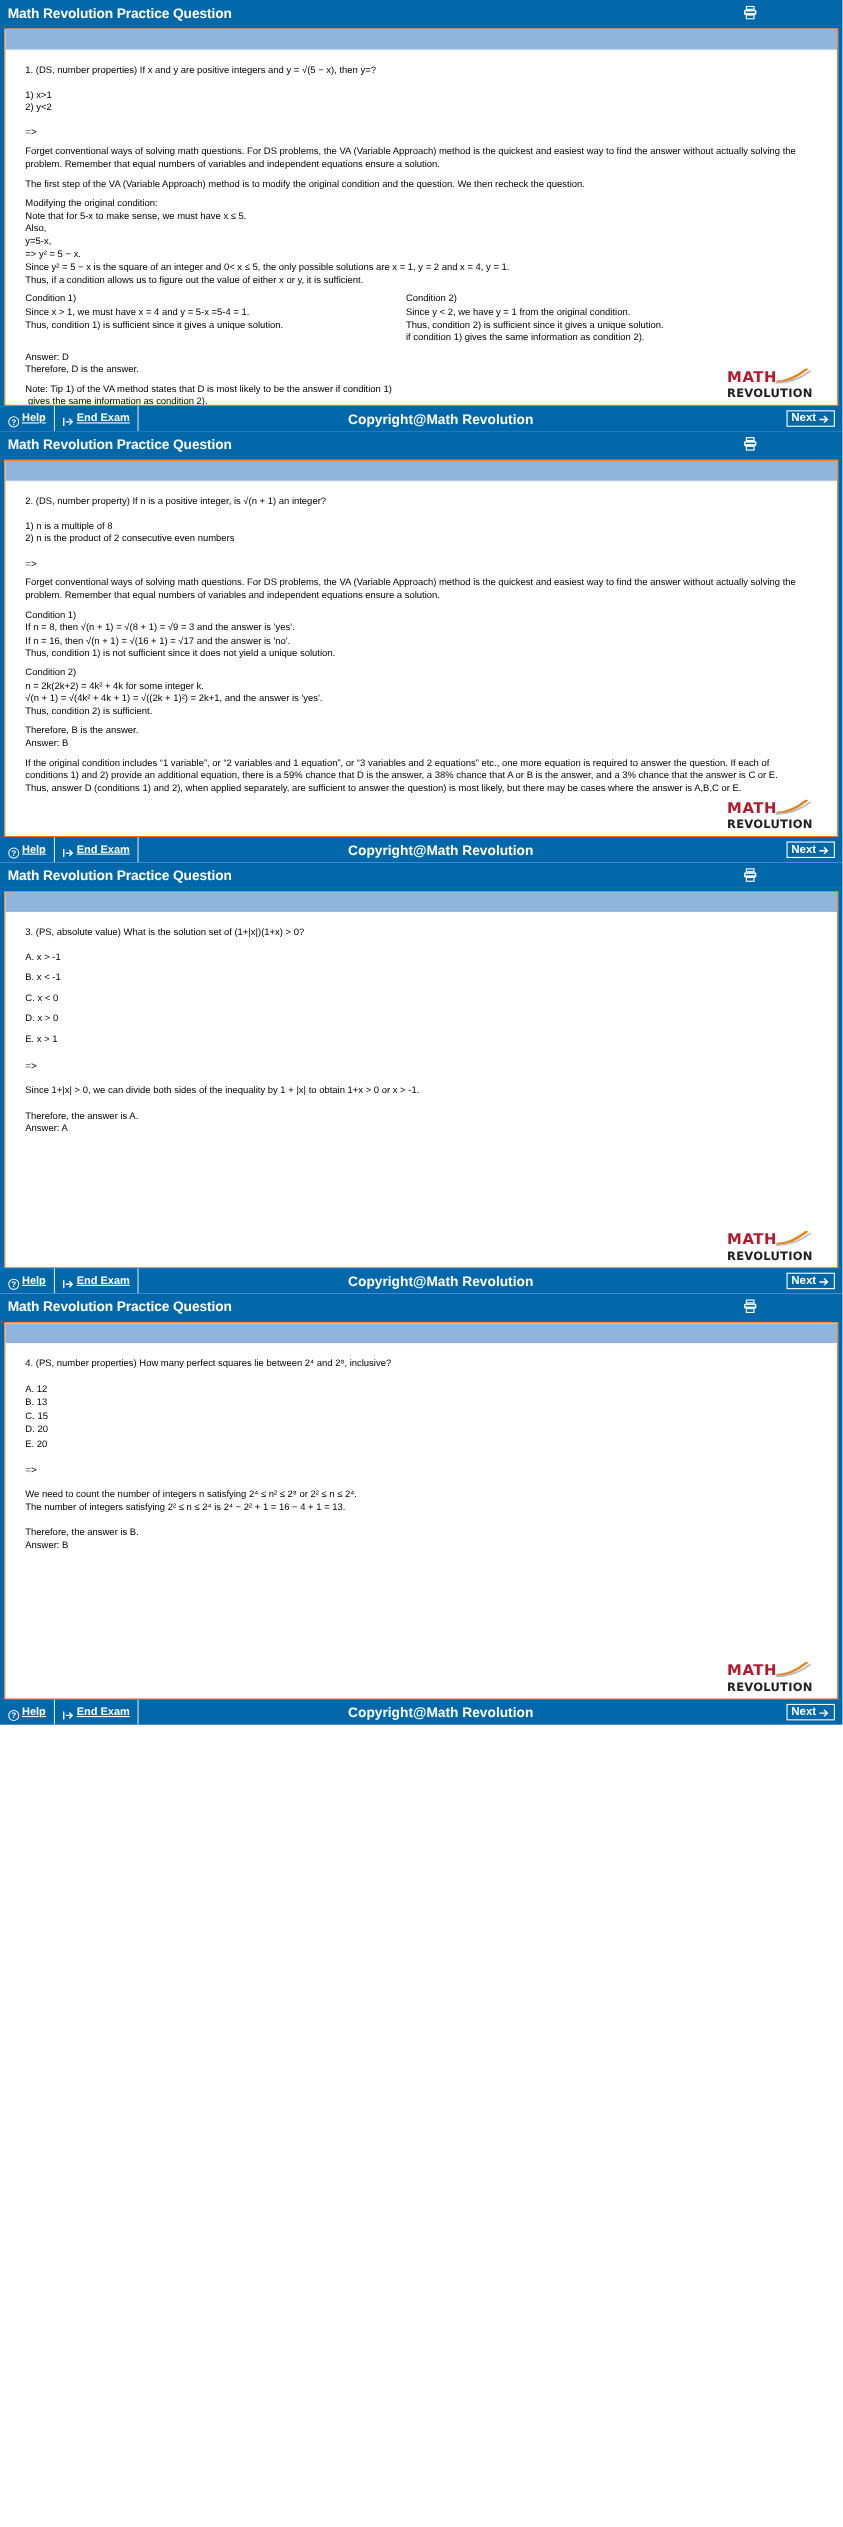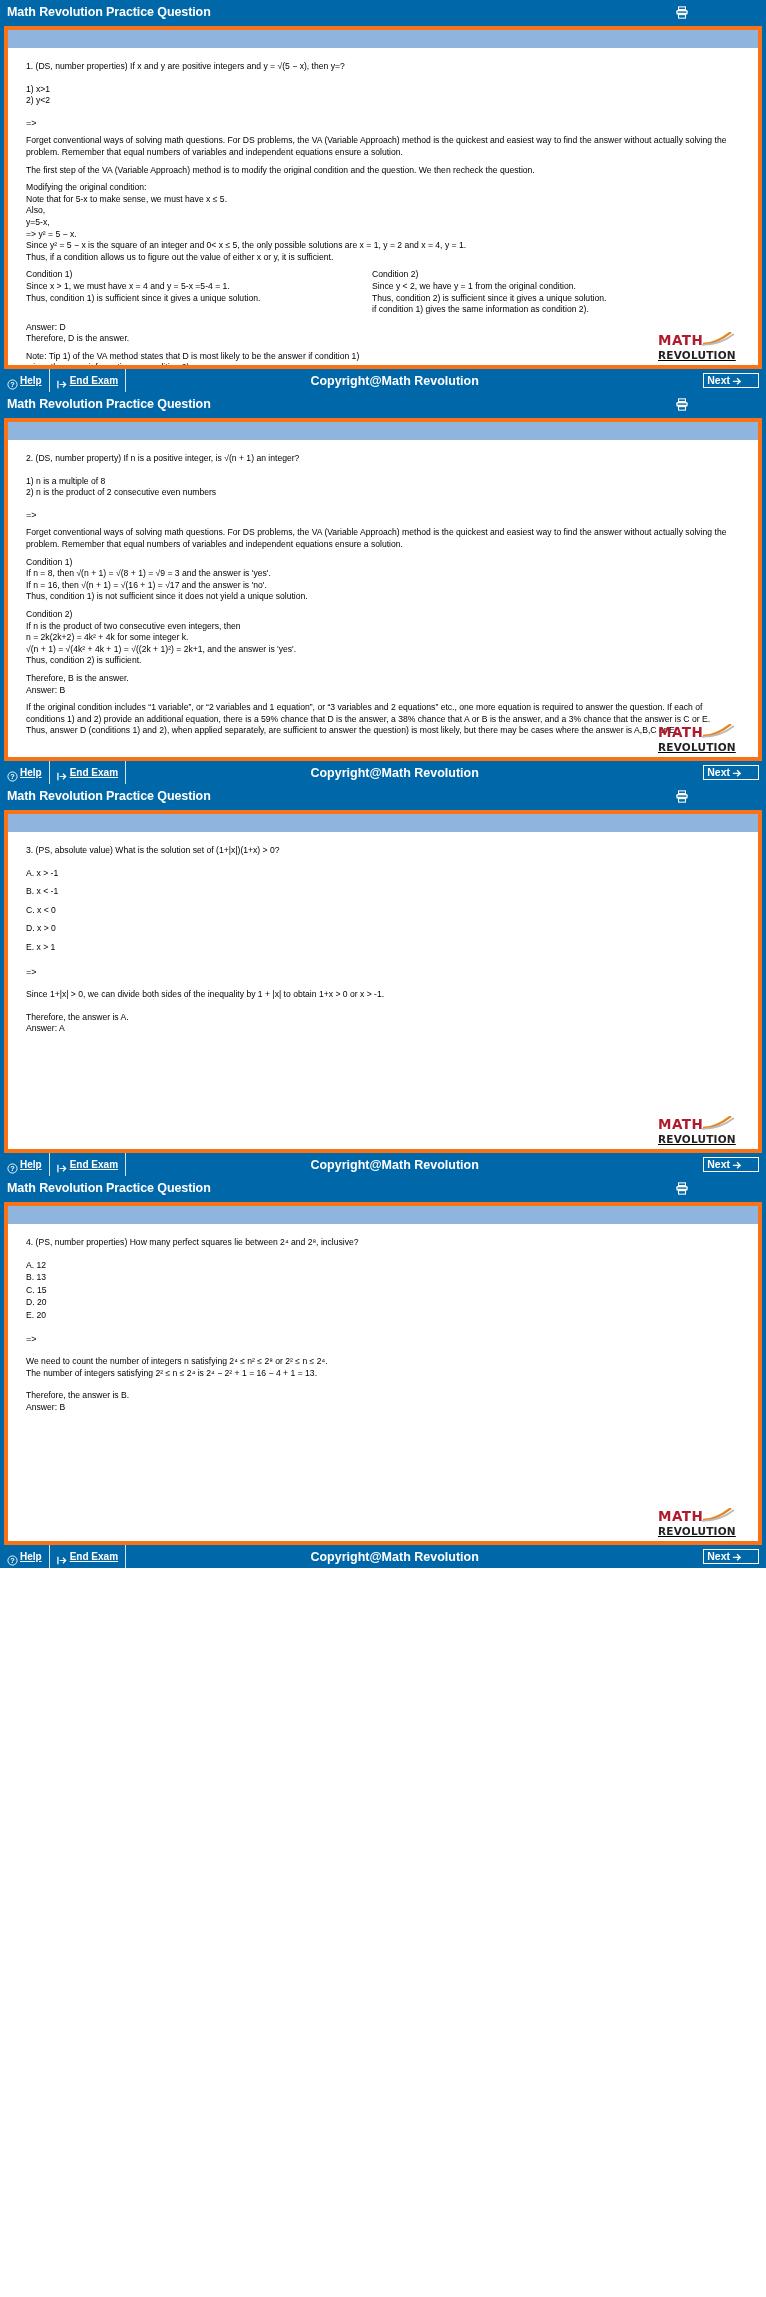--- a/index.html
+++ b/index.html
@@ -50,21 +50,21 @@
     top: 23px; left: 0;
     width: 766px;
     height: 346px;
     background: #0068a8;
     padding: 3px 4px 0 4px;
   }
   .frame-inner {
     width: 100%;
     height: 100%;
     background: #ffffff;
-    border: 4px solid #f97316;
+    border: 1px solid #f97316;
     position: relative;
     overflow: hidden;
   }
   .bluebar {
     height: 19px;
     background: #8fb4dd;
     border-bottom: 1px solid #ffffff;
   }
   .content {
     position: relative;
@@ -107,21 +107,20 @@
   .choice-tight { margin-bottom: 1px; }
 
   
   .logo {
     position: absolute;
     right: 12px;
     bottom: 4px;
     width: 88px;
     text-align: left;
     line-height: 1;
-    text-decoration: underline;
   }
   .logo-top {
     font-family: "DejaVu Sans", sans-serif;
     font-size: 13.5px;
     font-weight: bold;
     color: #b01c2e;
     letter-spacing: 0.5px;
     display: inline-block;
   }
   .logo-swoosh {
@@ -173,21 +172,21 @@
     color: #ffffff;
     font-size: 12.5px;
     font-weight: bold;
     padding-right: 40px;
   }
   .ftr-next {
     color: #ffffff;
     font-size: 10.5px;
     font-weight: bold;
     border: 1px solid #ffffff;
-    padding: 0px 15px 1px 3px;
+    padding: 0px 3px 1px 3px;
     margin-right: 7px;
     display: flex;
     align-items: center;
     gap: 2px;
     white-space: nowrap;
   }
   .u { text-decoration: underline; }
   .ic { display: inline-block; width: 11px; height: 11px; vertical-align: -2px; }
 </style>
 </head>
@@ -318,21 +317,20 @@
         <div class="line mono-arrow">=&gt;</div>
         <div class="gap-s"></div>
         <div class="para">Forget conventional ways of solving math questions. For DS problems, the VA (Variable Approach) method is the quickest and easiest way to find the answer without actually solving the problem. Remember that equal numbers of variables and independent equations ensure a solution.</div>
         <div class="gap-s"></div>
         <div class="line">Condition 1)</div>
         <div class="line">If n = 8, then √(n + 1) = √(8 + 1) = √9 = 3 and the answer is 'yes'.</div>
         <div class="line">If n = 16, then √(n + 1) = √(16 + 1) = √17 and the answer is 'no'.</div>
         <div class="line">Thus, condition 1) is not sufficient since it does not yield a unique solution.</div>
         <div class="gap-s"></div>
         <div class="line">Condition 2)</div>
-        <div class="line">If n is the product of two consecutive even integers, then</div>
         <div class="line">n = 2k(2k+2) = 4k² + 4k for some integer k.</div>
         <div class="line">√(n + 1) = √(4k² + 4k + 1) = √((2k + 1)²) = 2k+1, and the answer is 'yes'.</div>
         <div class="line">Thus, condition 2) is sufficient.</div>
         <div class="gap-s"></div>
         <div class="line">Therefore, B is the answer.</div>
         <div class="line">Answer: B</div>
         <div class="gap-s"></div>
         <div class="para">If the original condition includes “1 variable”, or “2 variables and 1 equation”, or “3 variables and 2 equations” etc., one more equation is required to answer the question.  If each of conditions 1) and 2) provide an additional equation, there is a 59% chance that D is the answer, a 38% chance that A or B is the answer, and a 3% chance that the answer is C or E.  Thus, answer D (conditions 1) and 2), when applied separately, are sufficient to answer the question) is most likely, but there may be cases where the answer is A,B,C or E.</div>
 
         <div class="logo">

